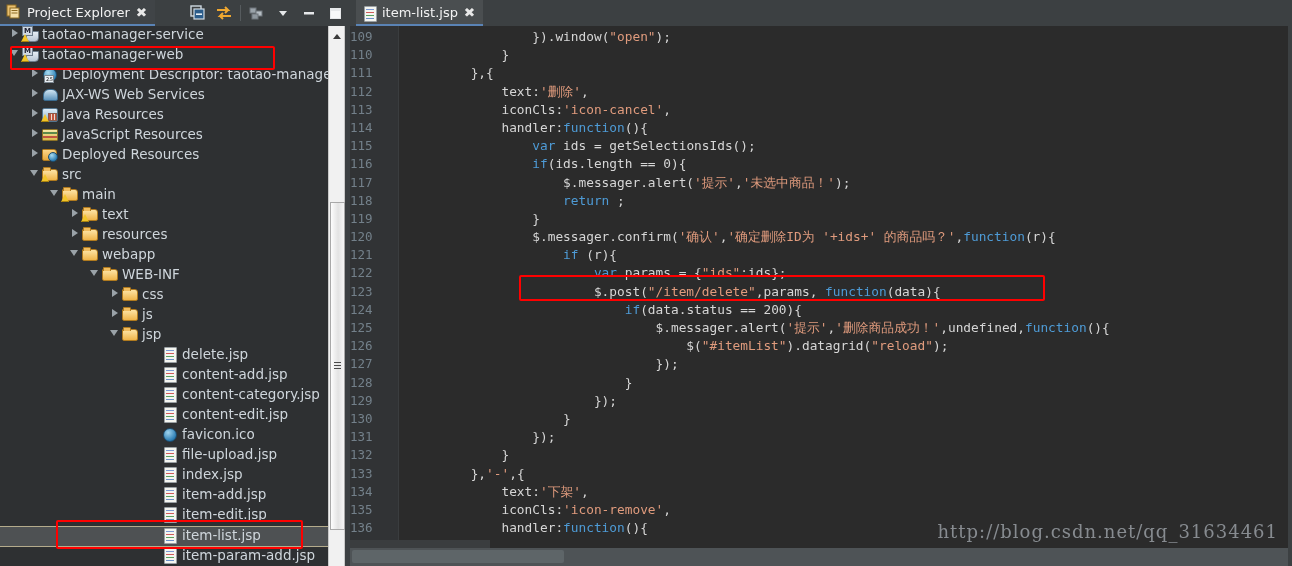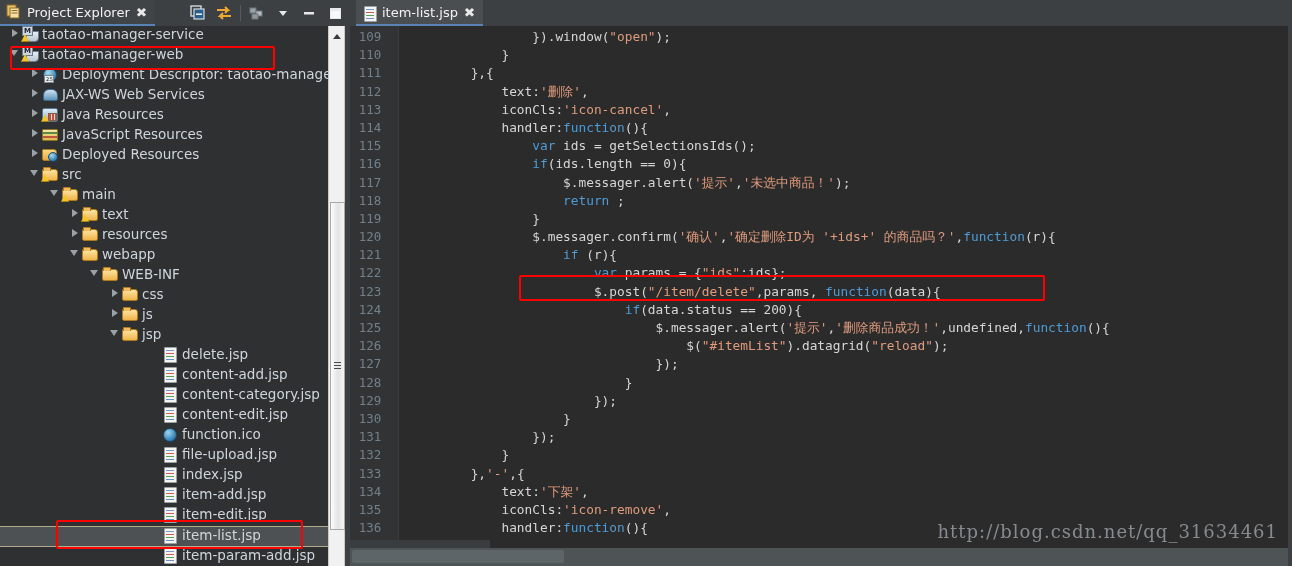--- a/index.html
+++ b/index.html
@@ -285,21 +285,21 @@
     position: absolute;
     top: 26px; left: 0; right: 0; bottom: 18px;
     background: #2b2b2b;
     display: flex;
     overflow: hidden;
   }
   .gutter {
     width: 48px;
     flex: 0 0 48px;
     background: #313335;
-    text-align: center;
+    text-align: left;
     padding-top: 2px;
     box-sizing: border-box;
   }
   .gutter .ln {
     height: 18.2px;
     line-height: 18.2px;
     color: #73808a;
     font-family: "DejaVu Sans Mono", "Liberation Mono", monospace;
     font-size: 12.5px;
     padding-right: 8px;
@@ -587,21 +587,21 @@
             <span class="ic-file"></span>
           </span>
           <span class="tlabel">content-edit.jsp</span>
         </div>
         <div class="tree-row">
           <span style="display:inline-block;width:148px;flex:0 0 148px;"></span>
           <span class="twisty"></span>
           <span class="ticon">
             <span class="ic-globe"></span>
           </span>
-          <span class="tlabel">function.ico</span>
+          <span class="tlabel">favicon.ico</span>
         </div>
         <div class="tree-row">
           <span style="display:inline-block;width:148px;flex:0 0 148px;"></span>
           <span class="twisty"></span>
           <span class="ticon">
             <span class="ic-file"></span>
           </span>
           <span class="tlabel">file-upload.jsp</span>
         </div>
         <div class="tree-row">

